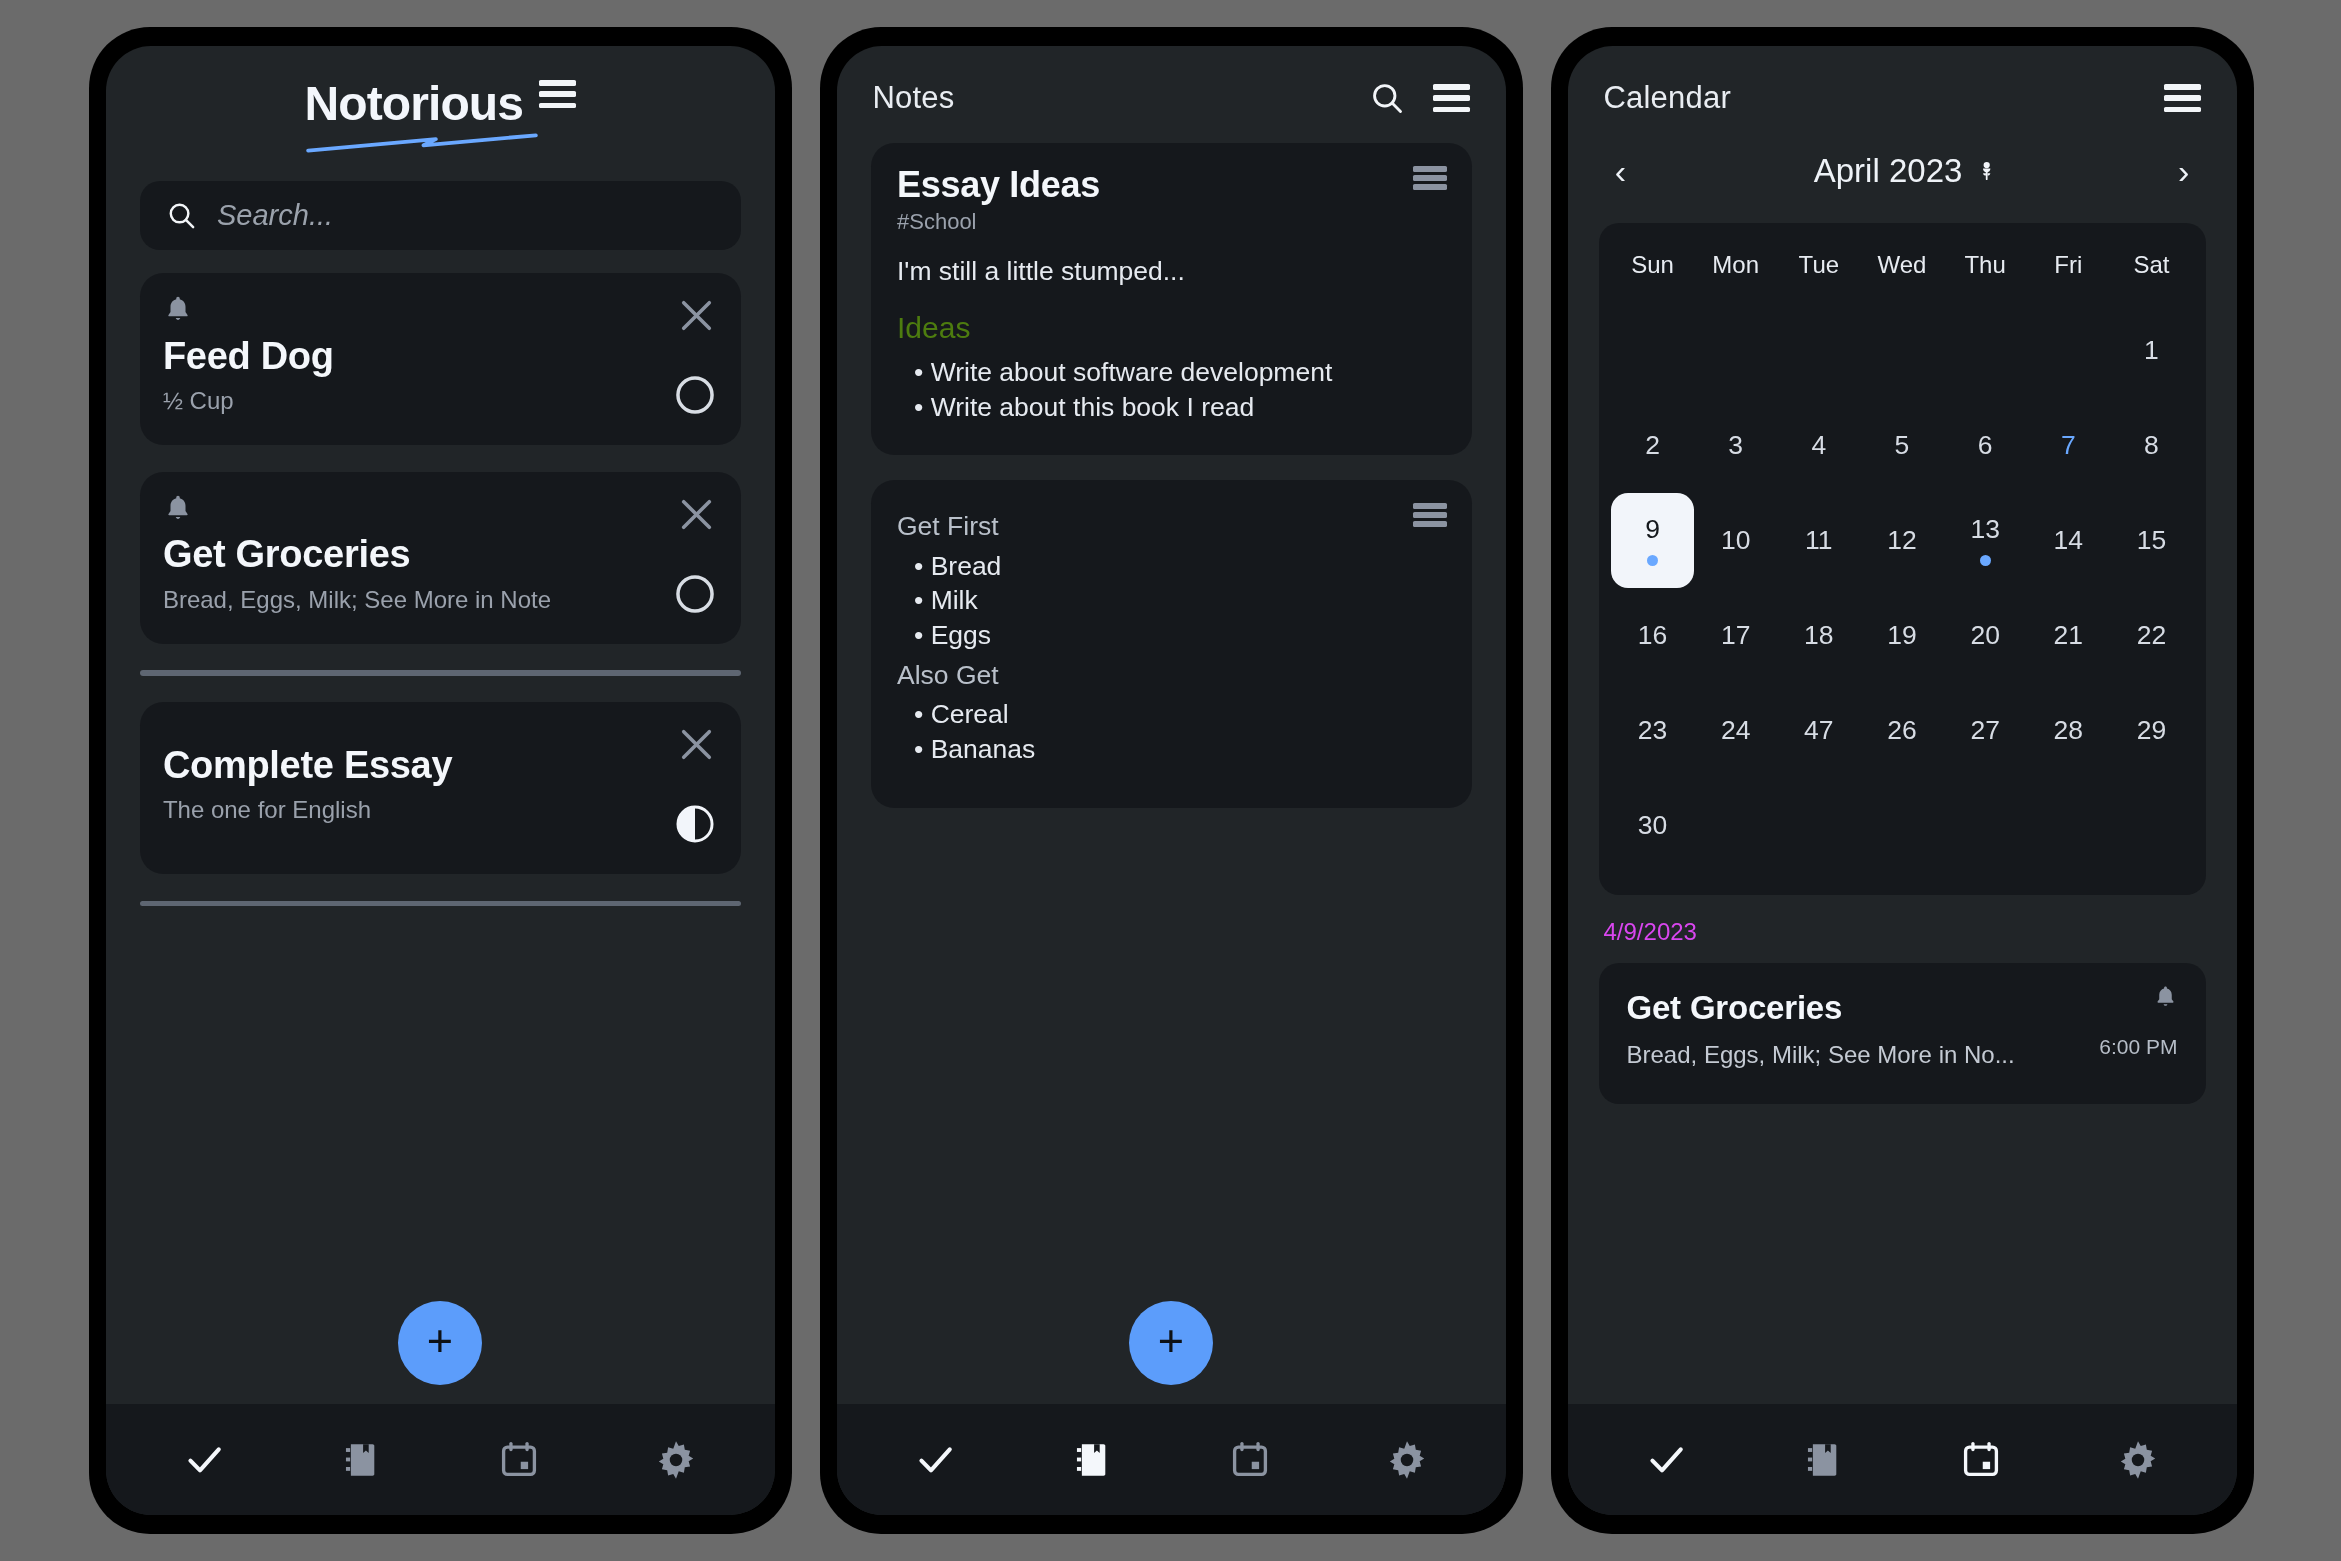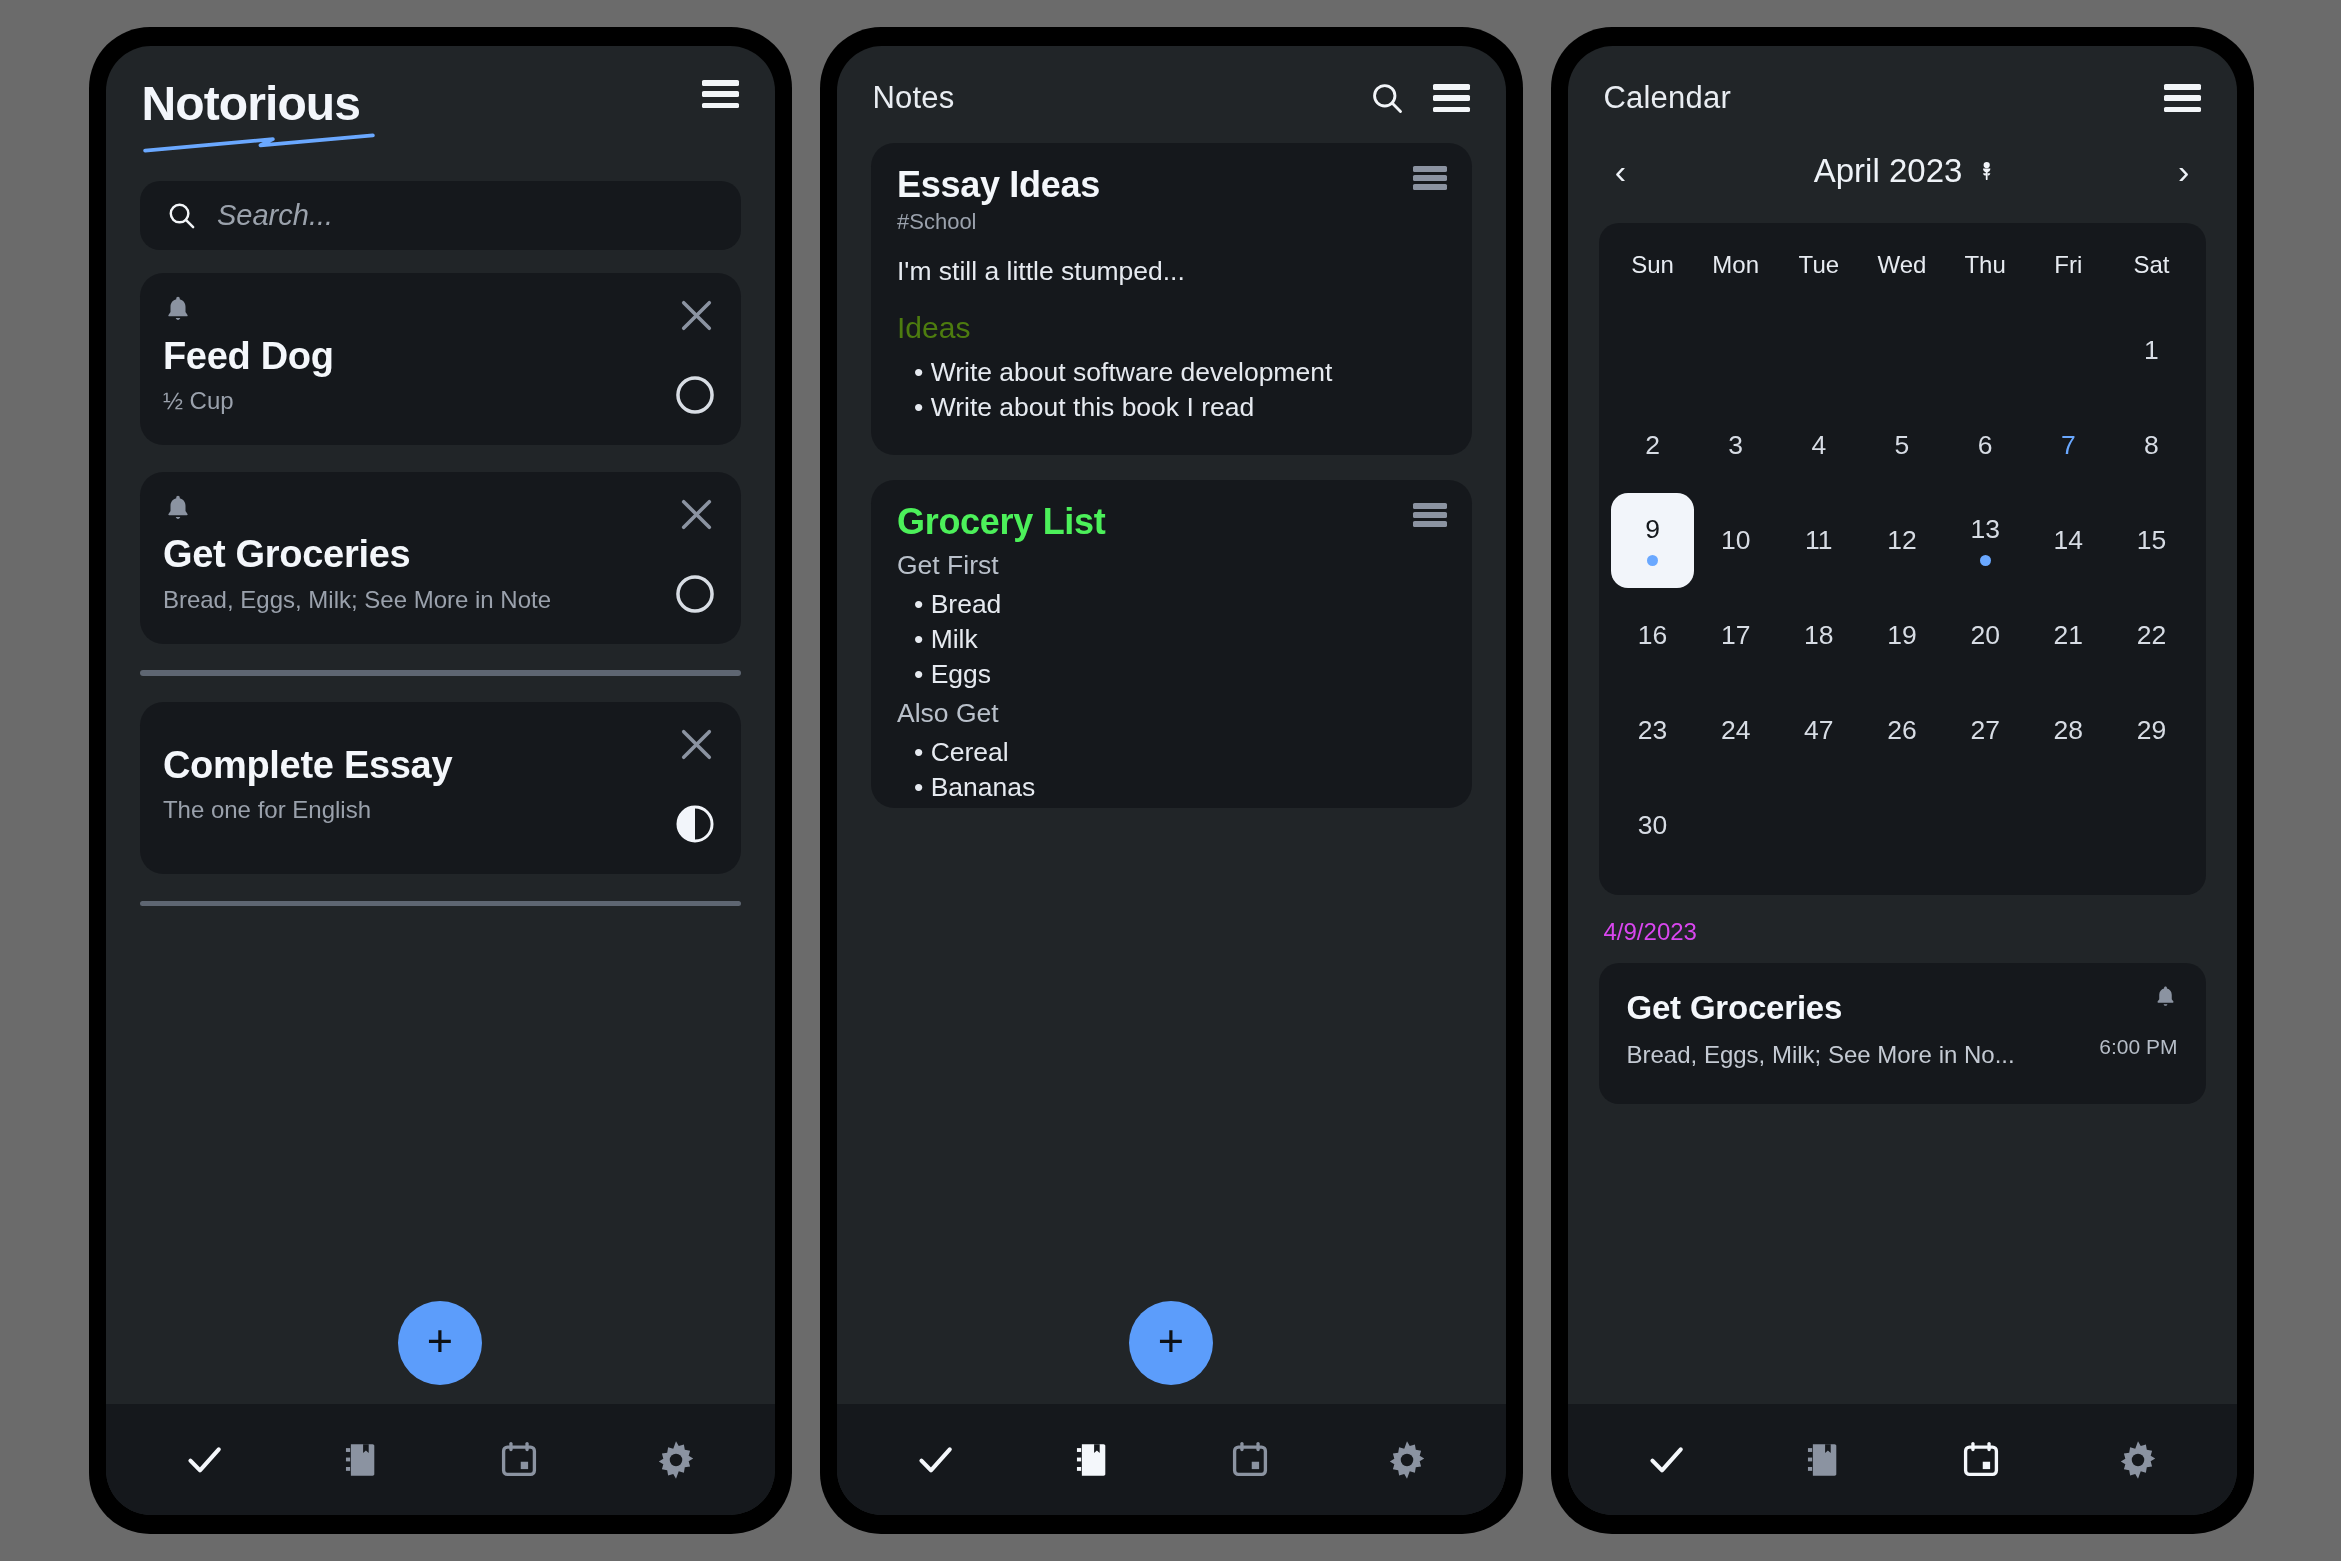--- a/index.html
+++ b/index.html
@@ -65,21 +65,21 @@
   
   .logo-wrap { padding: 34px 36px 0 36px; position: relative; }
   .logo-text {
     font-size: 48px;
     font-weight: 700;
     color: #f3f6fb;
     letter-spacing: -0.9px;
     line-height: 1;
     font-family: "Liberation Sans", sans-serif;
   }
-  .logo-row { display: flex; align-items: flex-start; justify-content: space-between; }
+  .logo-row { display: flex; align-items: flex-start; justify-content: center; }
   .logo-bolt { margin-top: 4.7px; display: block; }
 
   
   .search {
     margin: 28px 34px 0 34px;
     height: 69px;
     background: #15181c;
     border-radius: 20px;
     display: flex;
     align-items: center;
@@ -379,21 +379,20 @@
           <div class="note-bullet" style="margin-top:7.8px">• Write about software development</div>
           <div class="note-bullet">• Write about this book I read</div>
           <div class="hamburger dim note-menu" style="width:34px;height:23.4px">
             <span></span>
               <span></span>
               <span></span>
           </div>
         </div>
 
         <div class="note-card h2">
-          <div class="note-title" id="grocery-title" style="color: rgb(76, 240, 90);">Grocery List</div>
           <div class="note-sub" style="margin-top:6.2px">Get First</div>
           <div class="note-bullet" style="margin-top:4.7px">• Bread</div>
           <div class="note-bullet">• Milk</div>
           <div class="note-bullet">• Eggs</div>
           <div class="note-sub" style="margin-top:4.7px">Also Get</div>
           <div class="note-bullet" style="margin-top:4.7px">• Cereal</div>
           <div class="note-bullet">• Bananas</div>
           <div class="hamburger dim note-menu" style="width:34px;height:23.4px">
             <span></span>
               <span></span>

